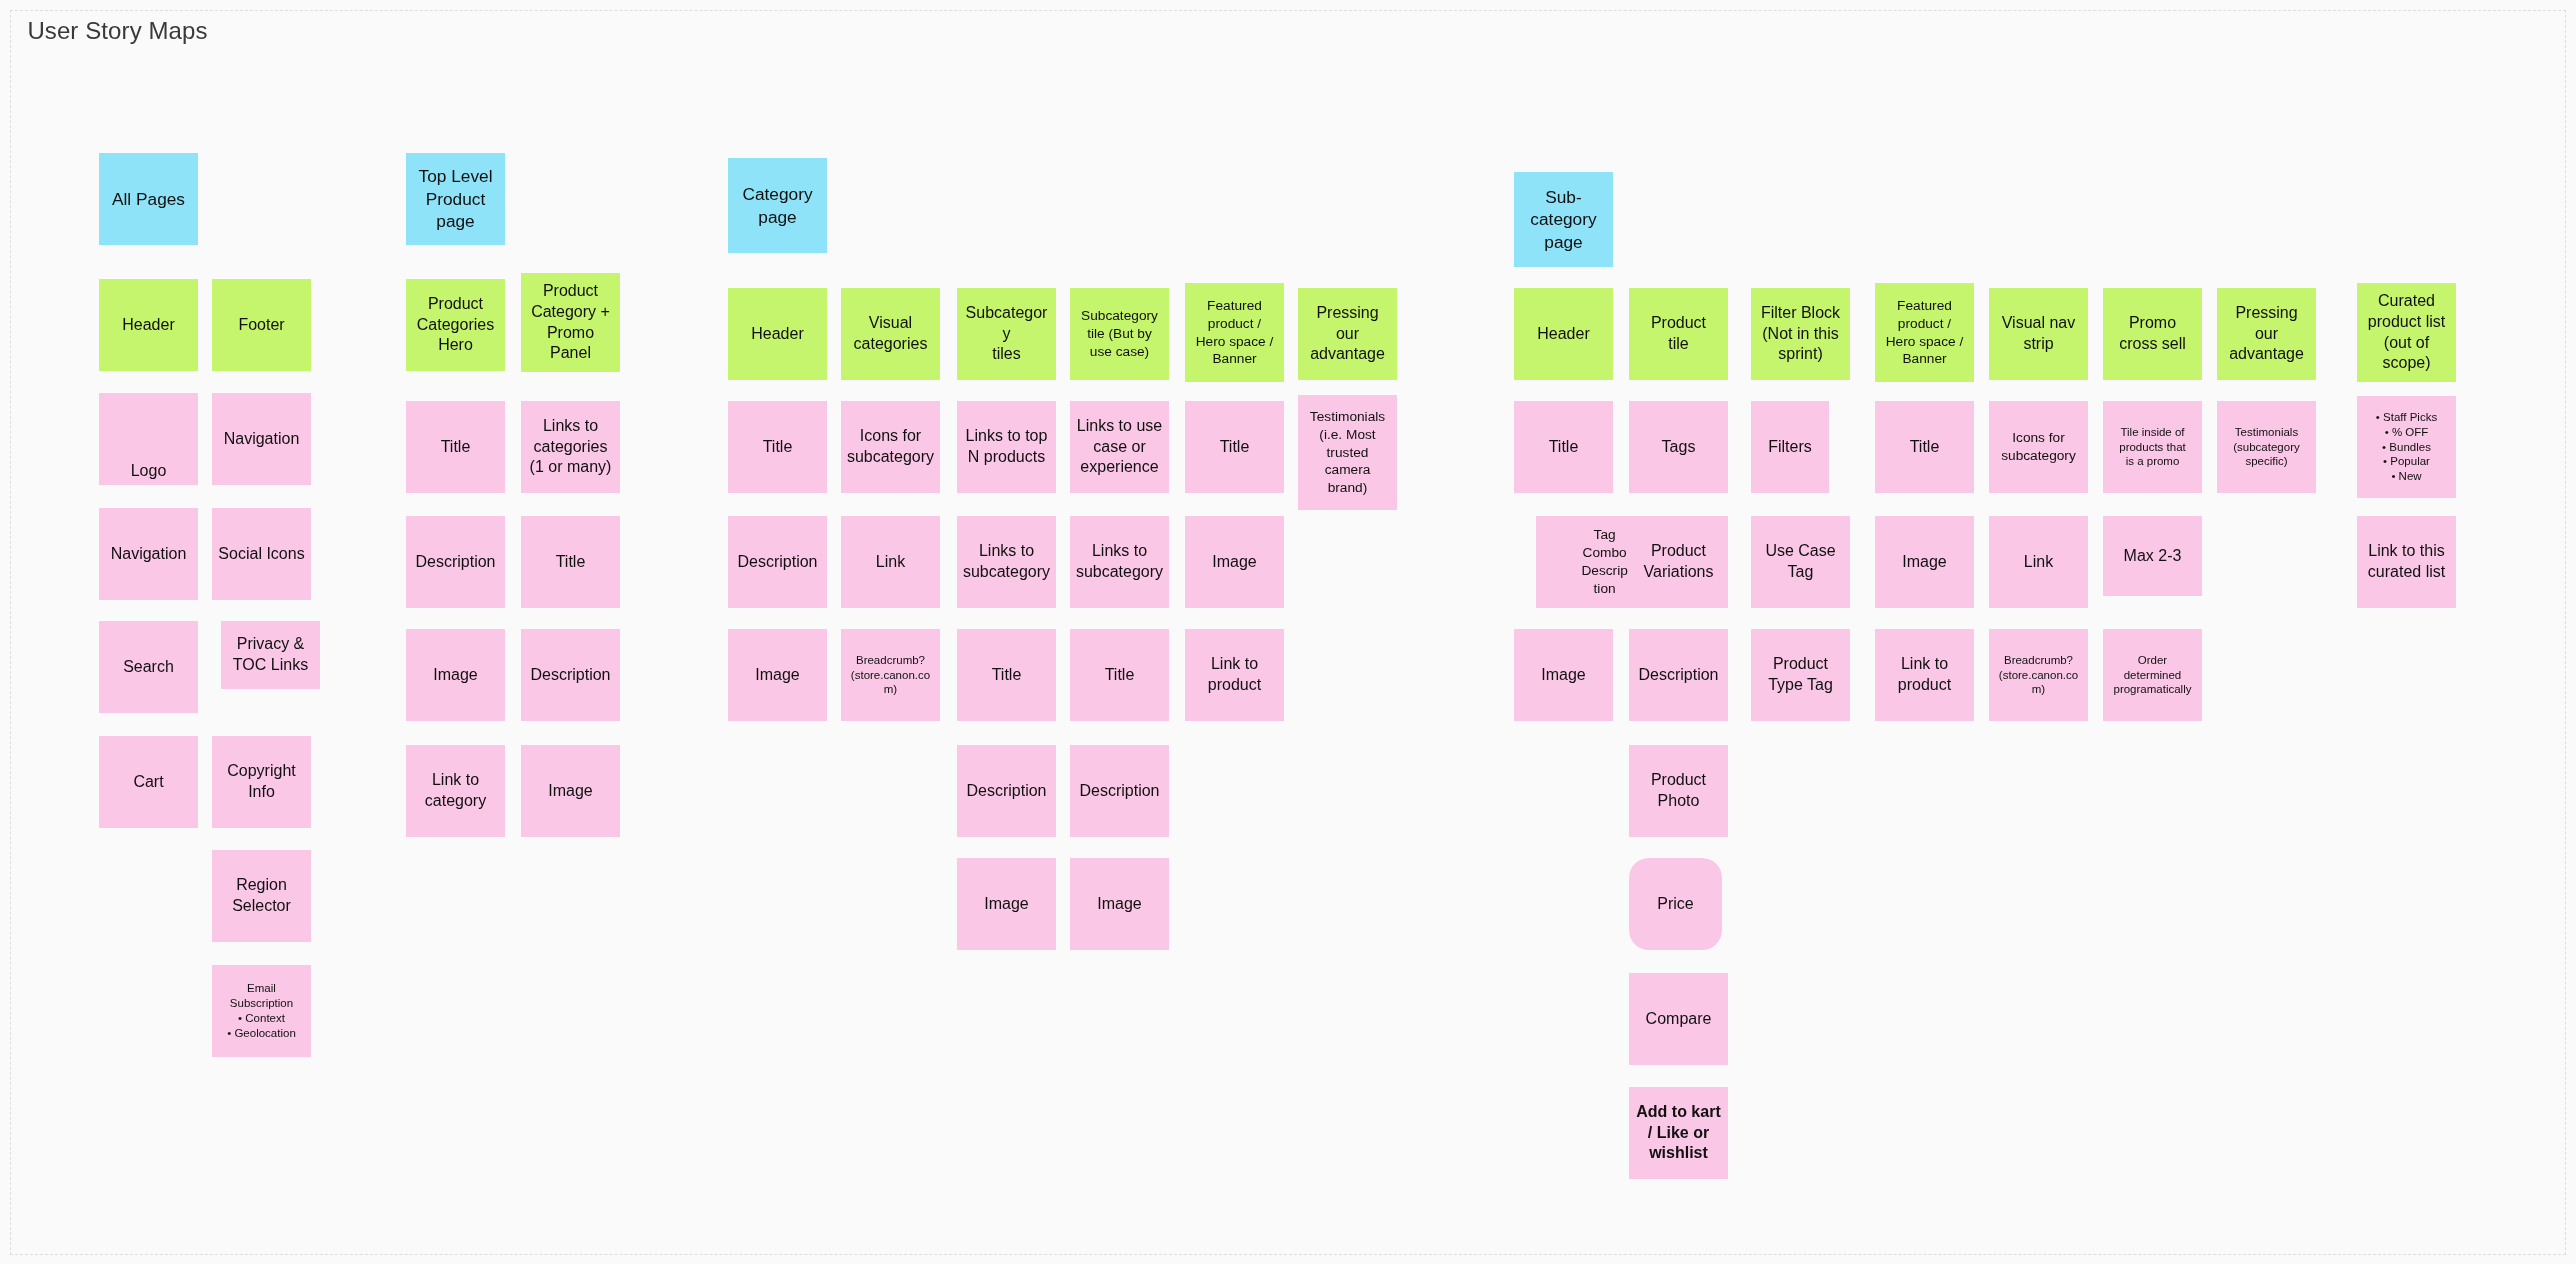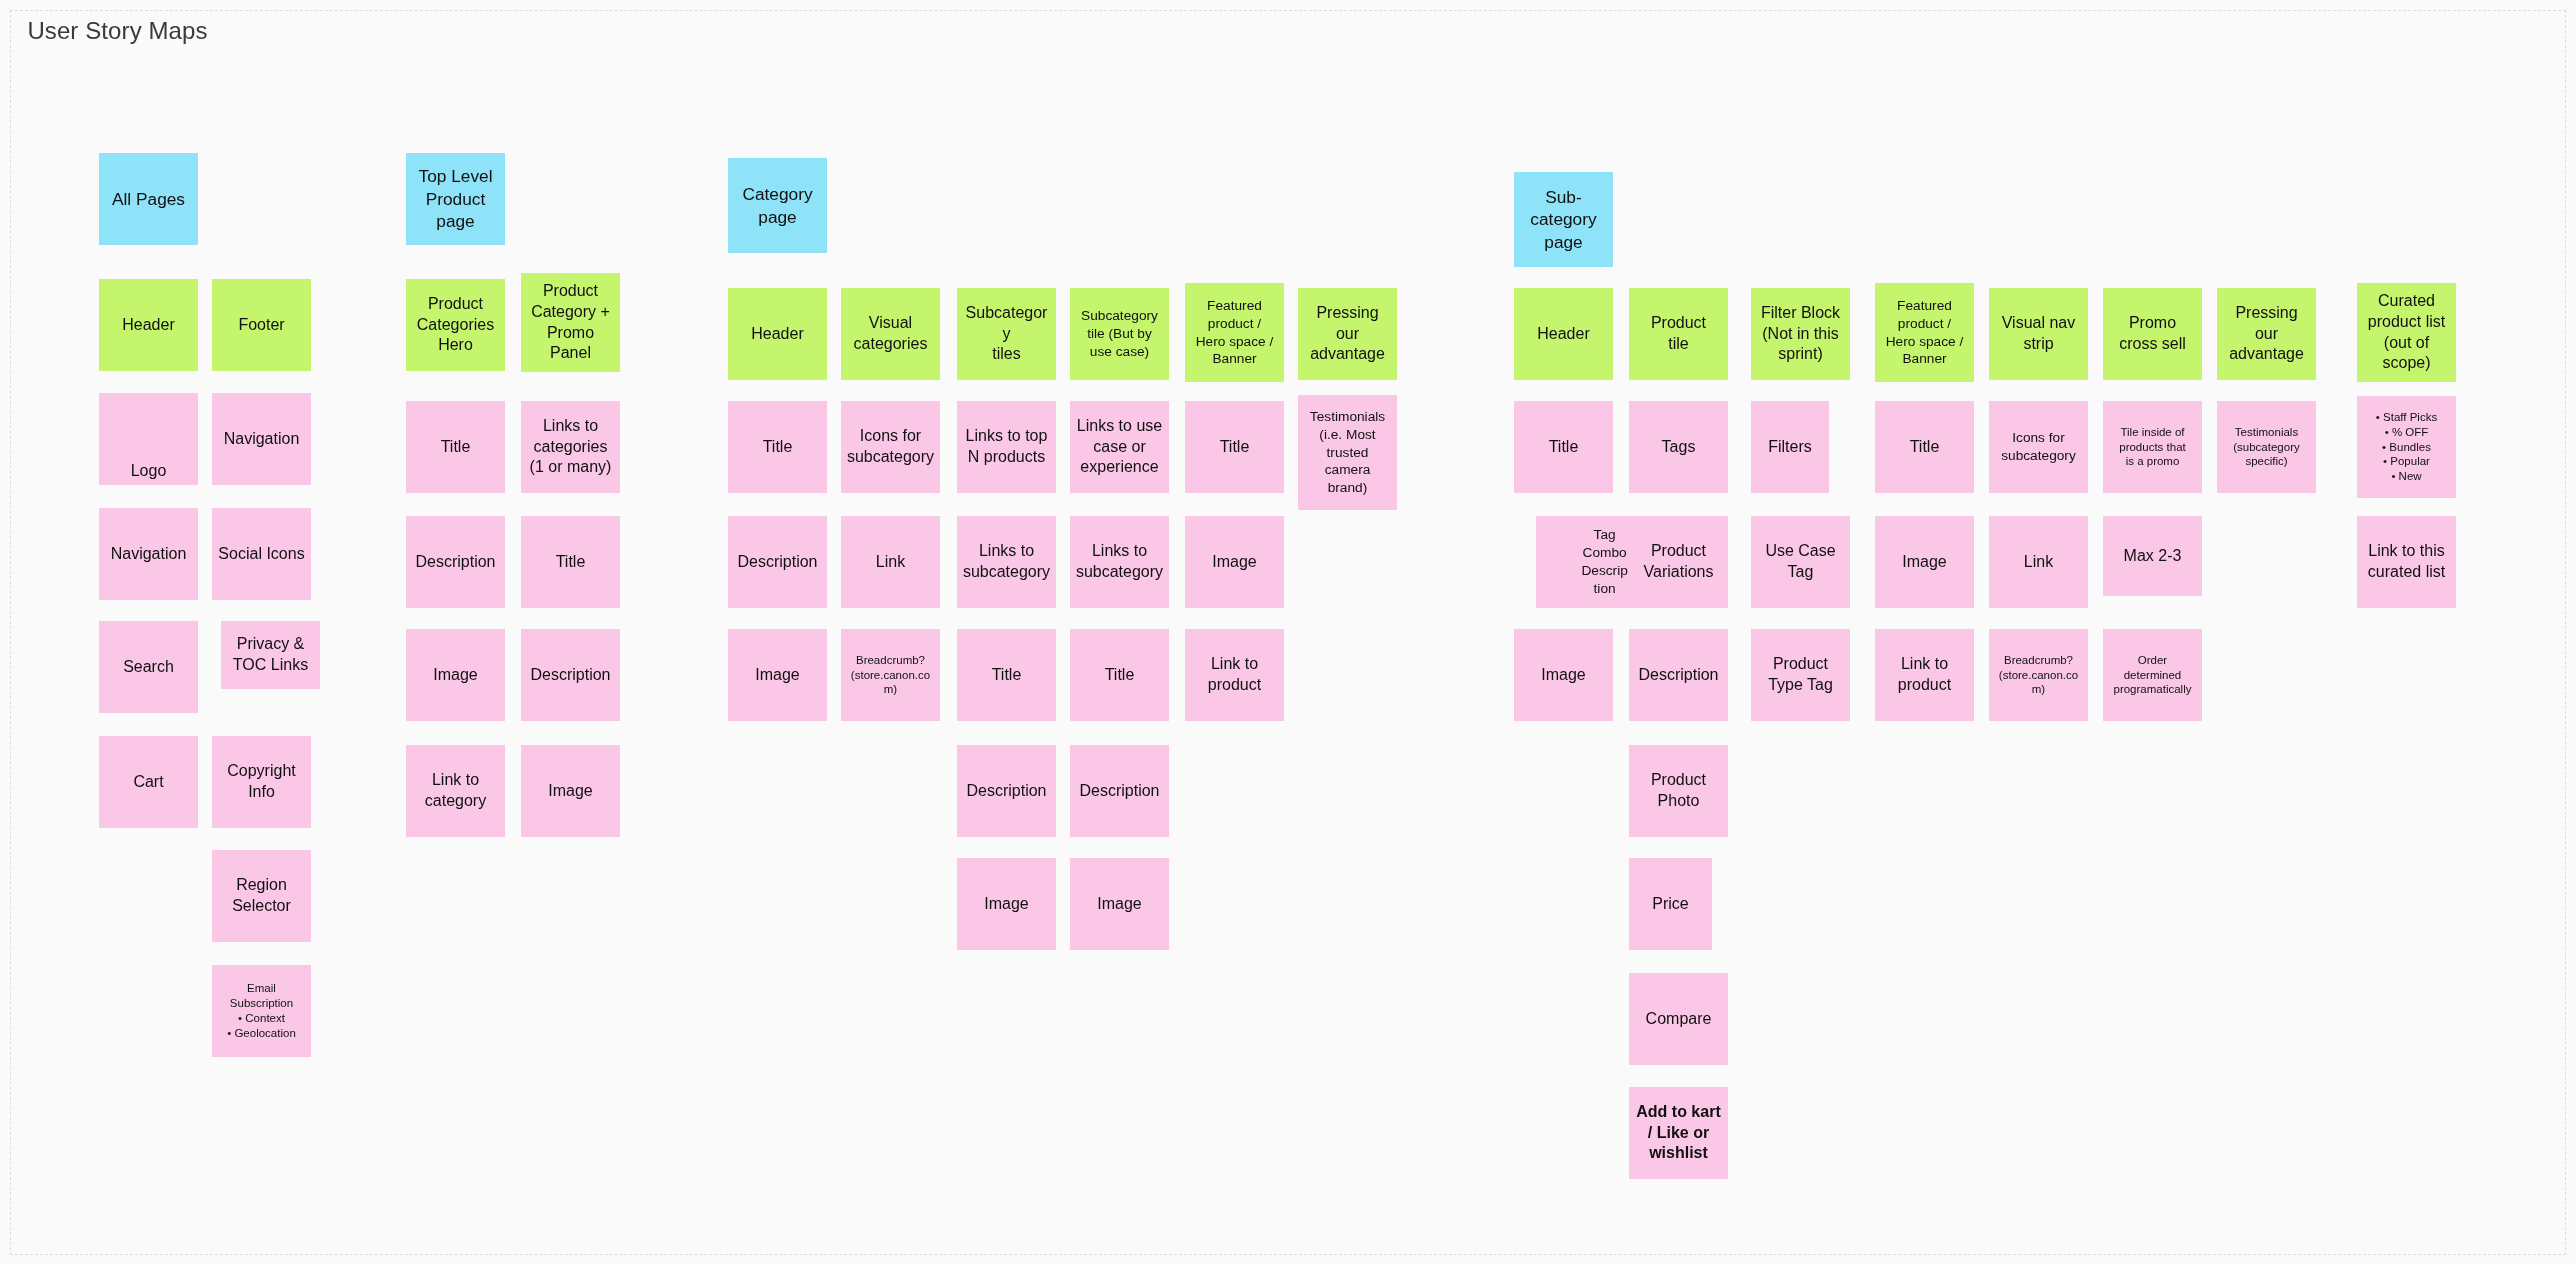--- a/index.html
+++ b/index.html
@@ -389,21 +389,21 @@
       </div>
       <div class="note pink fs-xs" style="left: 2103px; top: 629px; width: 99px; height: 92px;">
         <span class="note-text">Order
 determined
 programatically</span>
       </div>
       <div class="note pink fs-md" style="left: 1629px; top: 745px; width: 99px; height: 92px;">
         <span class="note-text">Product
 Photo</span>
       </div>
-      <div class="note pink fs-md" style="left: 1629px; top: 858px; width: 83px; height: 92px;">
+      <div class="note pink fs-md" style="left: 1629px; top: 858px; width: 93px; height: 92px; border-radius: 20px;">
         <span class="note-text">Price</span>
       </div>
       <div class="note pink fs-md" style="left: 1629px; top: 973px; width: 99px; height: 92px;">
         <span class="note-text">Compare</span>
       </div>
       <div class="note pink fs-md" style="left: 1629px; top: 1087px; width: 99px; height: 92px; font-weight: bold;">
         <span class="note-text">Add to kart
 / Like or
 wishlist</span>
       </div>

